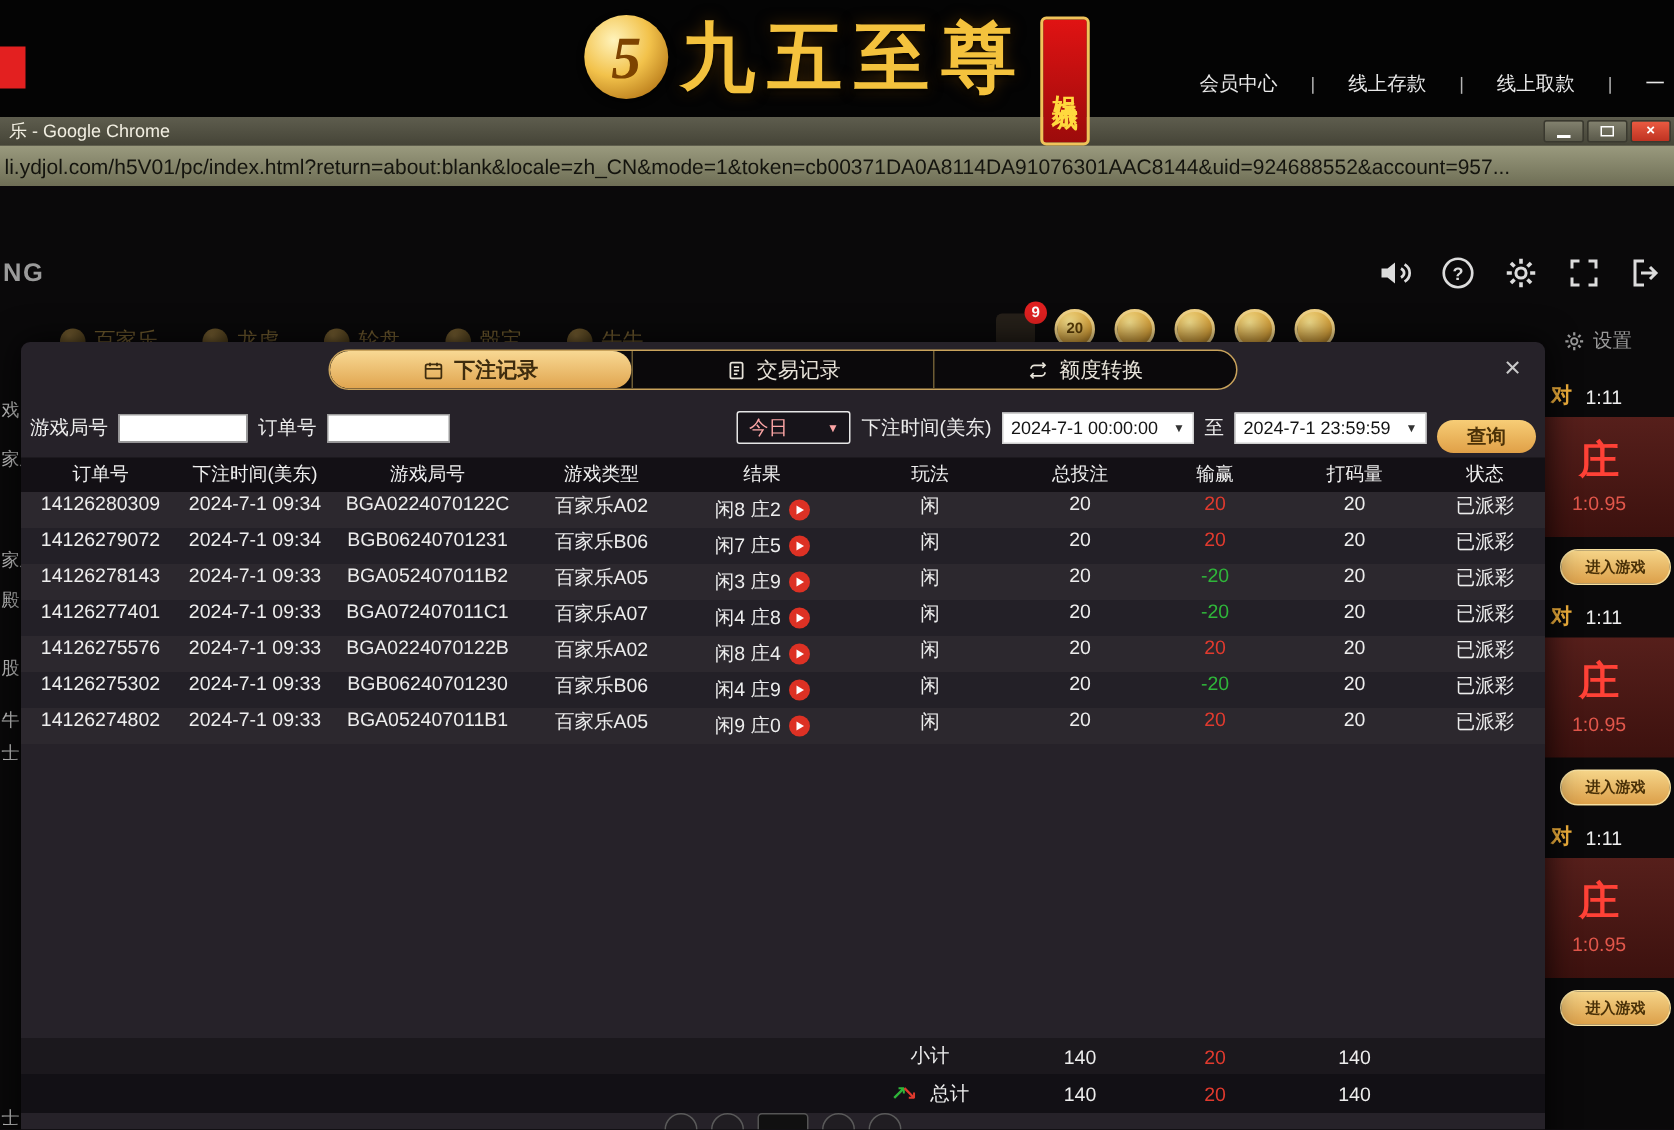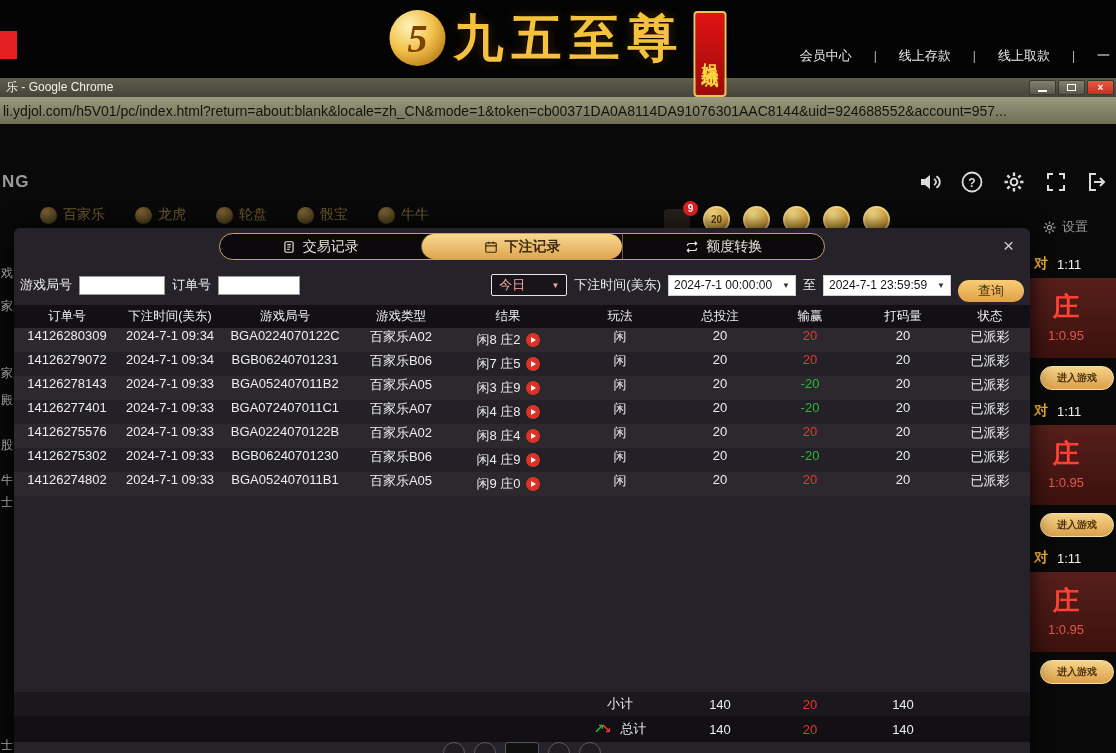--- a/index.html
+++ b/index.html
@@ -29,21 +29,21 @@
   .urlbar{position:absolute;left:0;top:97px;right:0;height:27px;background:linear-gradient(#9a9a7e,#6e6e55);display:flex;align-items:center;z-index:20;}
   .url-text{padding-left:3px;font-size:14px;color:#14140e;white-space:nowrap;}
 
   
   .game-area{position:absolute;left:0;top:124px;right:0;bottom:0;background:#0a090a;}
   .game-logo-frag{position:absolute;left:2px;top:48px;color:#9b9b9b;font-size:17px;font-weight:bold;letter-spacing:1px;}
   .game-icons{position:absolute;top:46px;right:6px;display:flex;gap:18px;}
   .gicon{width:24px;height:24px;cursor:pointer;}
   .gicon svg{width:100%;height:100%;}
   .game-nav{position:absolute;top:82px;left:40px;display:flex;gap:30px;align-items:center;}
-  .nav-item{color:#6e5a2e;font-size:14px;display:flex;align-items:center;cursor:pointer;white-space:nowrap;}
+  .nav-item{color:#6e5a2e;font-size:14px;display:flex;align-items:center;cursor:pointer;white-space:nowrap;margin-top:12px;}
   .nav-ico{width:17px;height:17px;border-radius:50%;background:radial-gradient(circle at 35% 30%,#7a6233,#3c2f12);margin-right:6px;flex:none;}
   .chips{position:absolute;top:82px;left:664px;display:flex;align-items:center;gap:13px;}
   .msg-icon{position:relative;width:26px;height:22px;background:#262019;border-radius:4px;flex:none;}
   .badge9{position:absolute;top:-8px;right:-8px;width:15px;height:15px;border-radius:50%;background:#e02020;color:#fff;font-size:10px;display:flex;align-items:center;justify-content:center;font-weight:bold;}
   .chipcoin{width:27px;height:27px;border-radius:50%;background:radial-gradient(circle at 35% 30%,#f9e491,#dca73f 62%,#8f6316);border:2px solid #f2d488;display:flex;align-items:center;justify-content:center;font-size:10px;font-weight:bold;color:#5c3e08;flex:none;}
   .settings{position:absolute;left:1042px;top:94px;display:flex;align-items:center;gap:5px;color:#9a9a9a;font-size:13px;cursor:pointer;}
   .settings svg{width:15px;height:15px;}
   .left-strip{position:absolute;left:0;top:104px;width:14px;bottom:0;overflow:hidden;z-index:1;}
   .lfrag{position:absolute;left:1px;color:#c6c6c6;font-size:12px;white-space:nowrap;}
 
@@ -67,21 +67,21 @@
   .tab svg{width:14px;height:14px;flex:none;}
   .modal-close{position:absolute;top:8px;right:16px;color:#c9c9c9;font-size:19px;line-height:1;cursor:pointer;}
   .filters{position:absolute;top:45px;left:6px;right:6px;height:24px;display:flex;align-items:center;gap:7px;font-size:13px;color:#ececec;white-space:nowrap;}
   .filters input{width:86px;height:19px;background:#fff;border:1px solid #9a9a9a;padding:0 3px;font-size:12px;}
   .filters input.order{width:82px;}
   .fspacer{flex:1;}
   .preset-select{width:76px;height:22px;background:#17141a;border:1px solid #e6e6e6;border-radius:2px;display:flex;align-items:center;justify-content:space-between;padding:0 7px;color:#fca5a5;cursor:pointer;}
   .arr{font-size:8px;}
   .date-select{width:128px;height:21px;background:#fff;color:#141414;display:flex;align-items:center;justify-content:space-between;padding:0 5px;font-size:12px;border:1px solid #cfcfcf;cursor:pointer;}
   .date-select .arr{color:#333;}
-  .query-btn{width:66px;height:22px;border:none;border-radius:11px;background:linear-gradient(#f7cd76,#e0a047);color:#4c3208;font-size:13px;font-weight:normal;cursor:pointer;margin-top:12px;}
+  .query-btn{width:66px;height:22px;border:none;border-radius:11px;background:linear-gradient(#f7cd76,#e0a047);color:#4c3208;font-size:13px;font-weight:bold;cursor:pointer;margin-top:12px;}
   .thead{position:absolute;top:77px;left:0;right:0;height:23px;background:#131015;display:flex;align-items:center;font-size:12.5px;color:#f0f0f0;}
   .c{flex:none;text-align:center;white-space:nowrap;}
   .c0{width:106px}.c1{width:100px}.c2{width:130px}.c3{width:102px}
   .c4{width:112px;display:flex;align-items:center;justify-content:center;gap:5px;}
   .c5{width:112px}.c6{width:88px}.c7{width:92px}.c8{width:94px}.c9{width:80px}
   .tbody{position:absolute;top:100px;left:0;right:0;}
   .trow{height:24px;display:flex;font-size:13px;color:#ededed;}
   .tbody .trow:nth-child(odd){background:#2c282e;}
   .tbody .trow:nth-child(even){background:#232027;}
   .play{width:14px;height:14px;border-radius:50%;background:#dd3124;display:inline-flex;align-items:center;justify-content:center;cursor:pointer;flex:none;}
@@ -249,33 +249,33 @@
           <div class="sc-panel">
             <div class="sc-banker">庄</div>
             <div class="sc-odds">1:0.95</div>
           </div>
           <button class="sc-enter">进入游戏</button>
         </div>
       </aside>
 
     <div class="modal">
       <div class="tabbar">
+        <div class="tab active">
+          <svg viewBox="0 0 24 24" fill="none" stroke="currentColor" stroke-width="2">
+              <rect x="3" y="5" width="18" height="16" rx="2"></rect>
+              <path d="M3 10h18M8 3v4M16 3v4"></path>
+            </svg>
+          <span>下注记录</span>
+        </div>
         <div class="tab">
           <svg viewBox="0 0 24 24" fill="none" stroke="currentColor" stroke-width="2">
               <rect x="5" y="3" width="14" height="18" rx="2"></rect>
               <path d="M9 8h6M9 12h6M9 16h4"></path>
             </svg>
           <span>交易记录</span>
-        </div>
-        <div class="tab active">
-          <svg viewBox="0 0 24 24" fill="none" stroke="currentColor" stroke-width="2">
-              <rect x="3" y="5" width="18" height="16" rx="2"></rect>
-              <path d="M3 10h18M8 3v4M16 3v4"></path>
-            </svg>
-          <span>下注记录</span>
         </div>
         <div class="tab">
           <svg viewBox="0 0 24 24" fill="none" stroke="currentColor" stroke-width="2">
               <path d="M17 3l3 3-3 3"></path>
               <path d="M20 6H8a4 4 0 00-4 4"></path>
               <path d="M7 21l-3-3 3-3"></path>
               <path d="M4 18h12a4 4 0 004-4"></path>
             </svg>
           <span>额度转换</span>
         </div>

